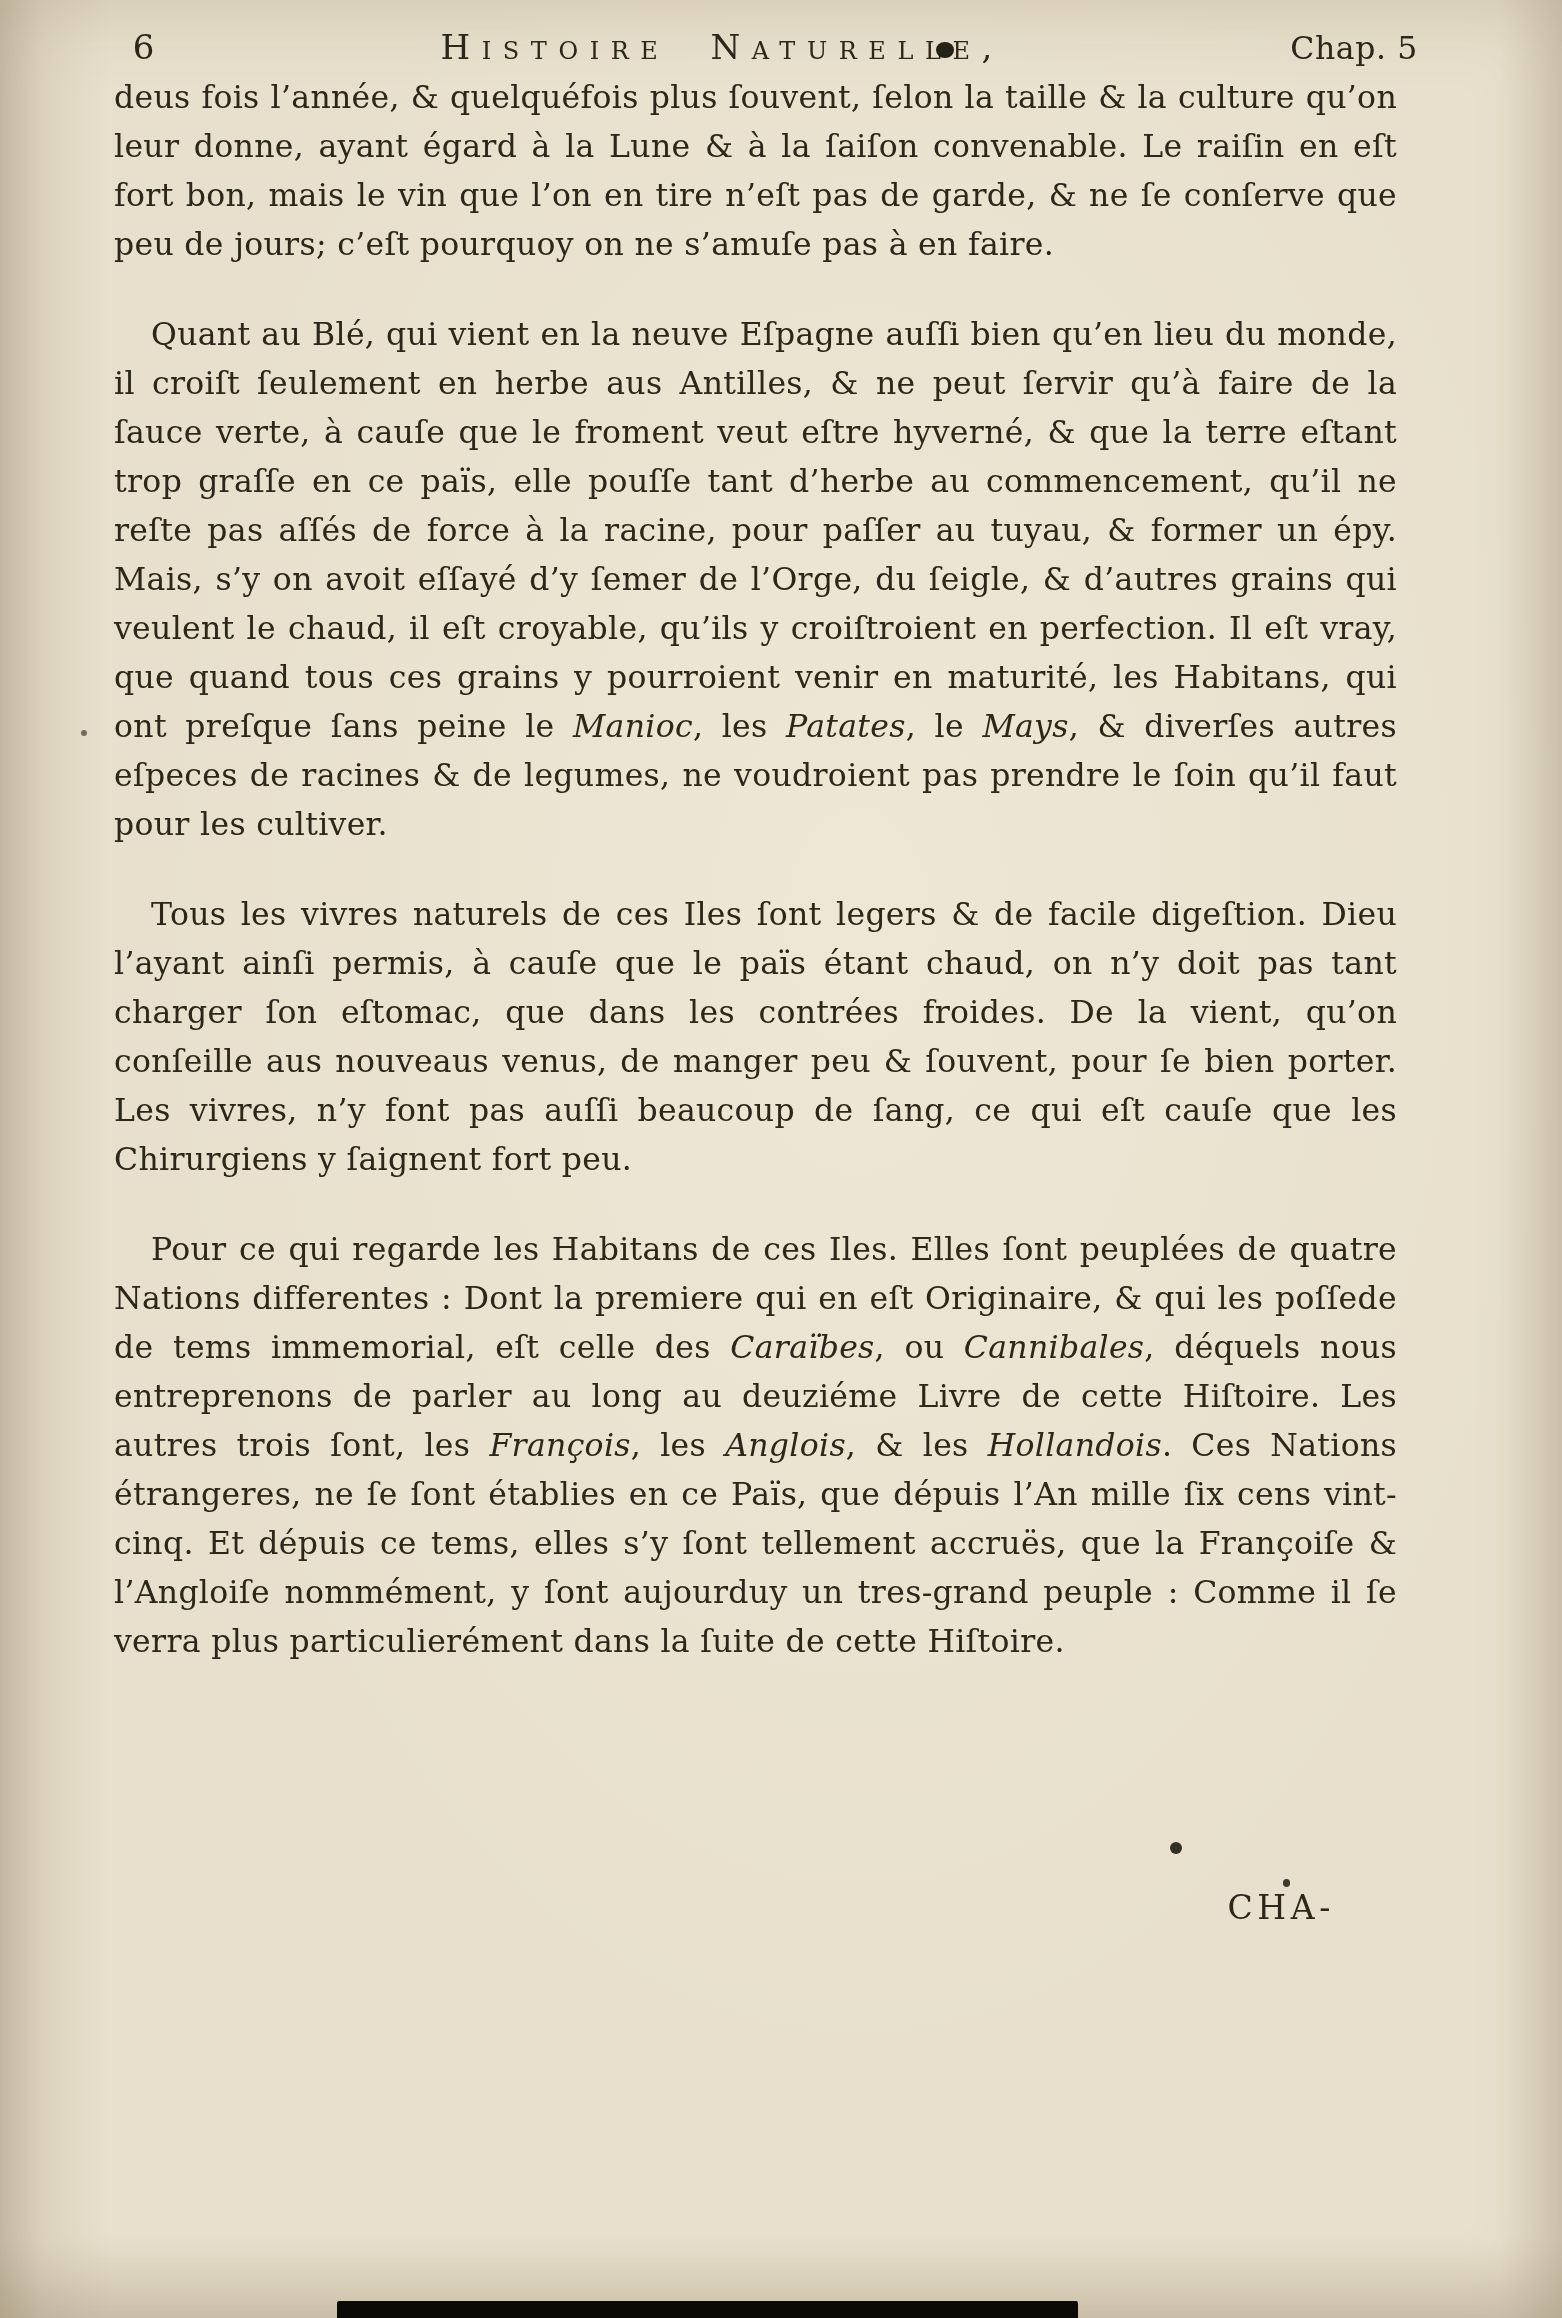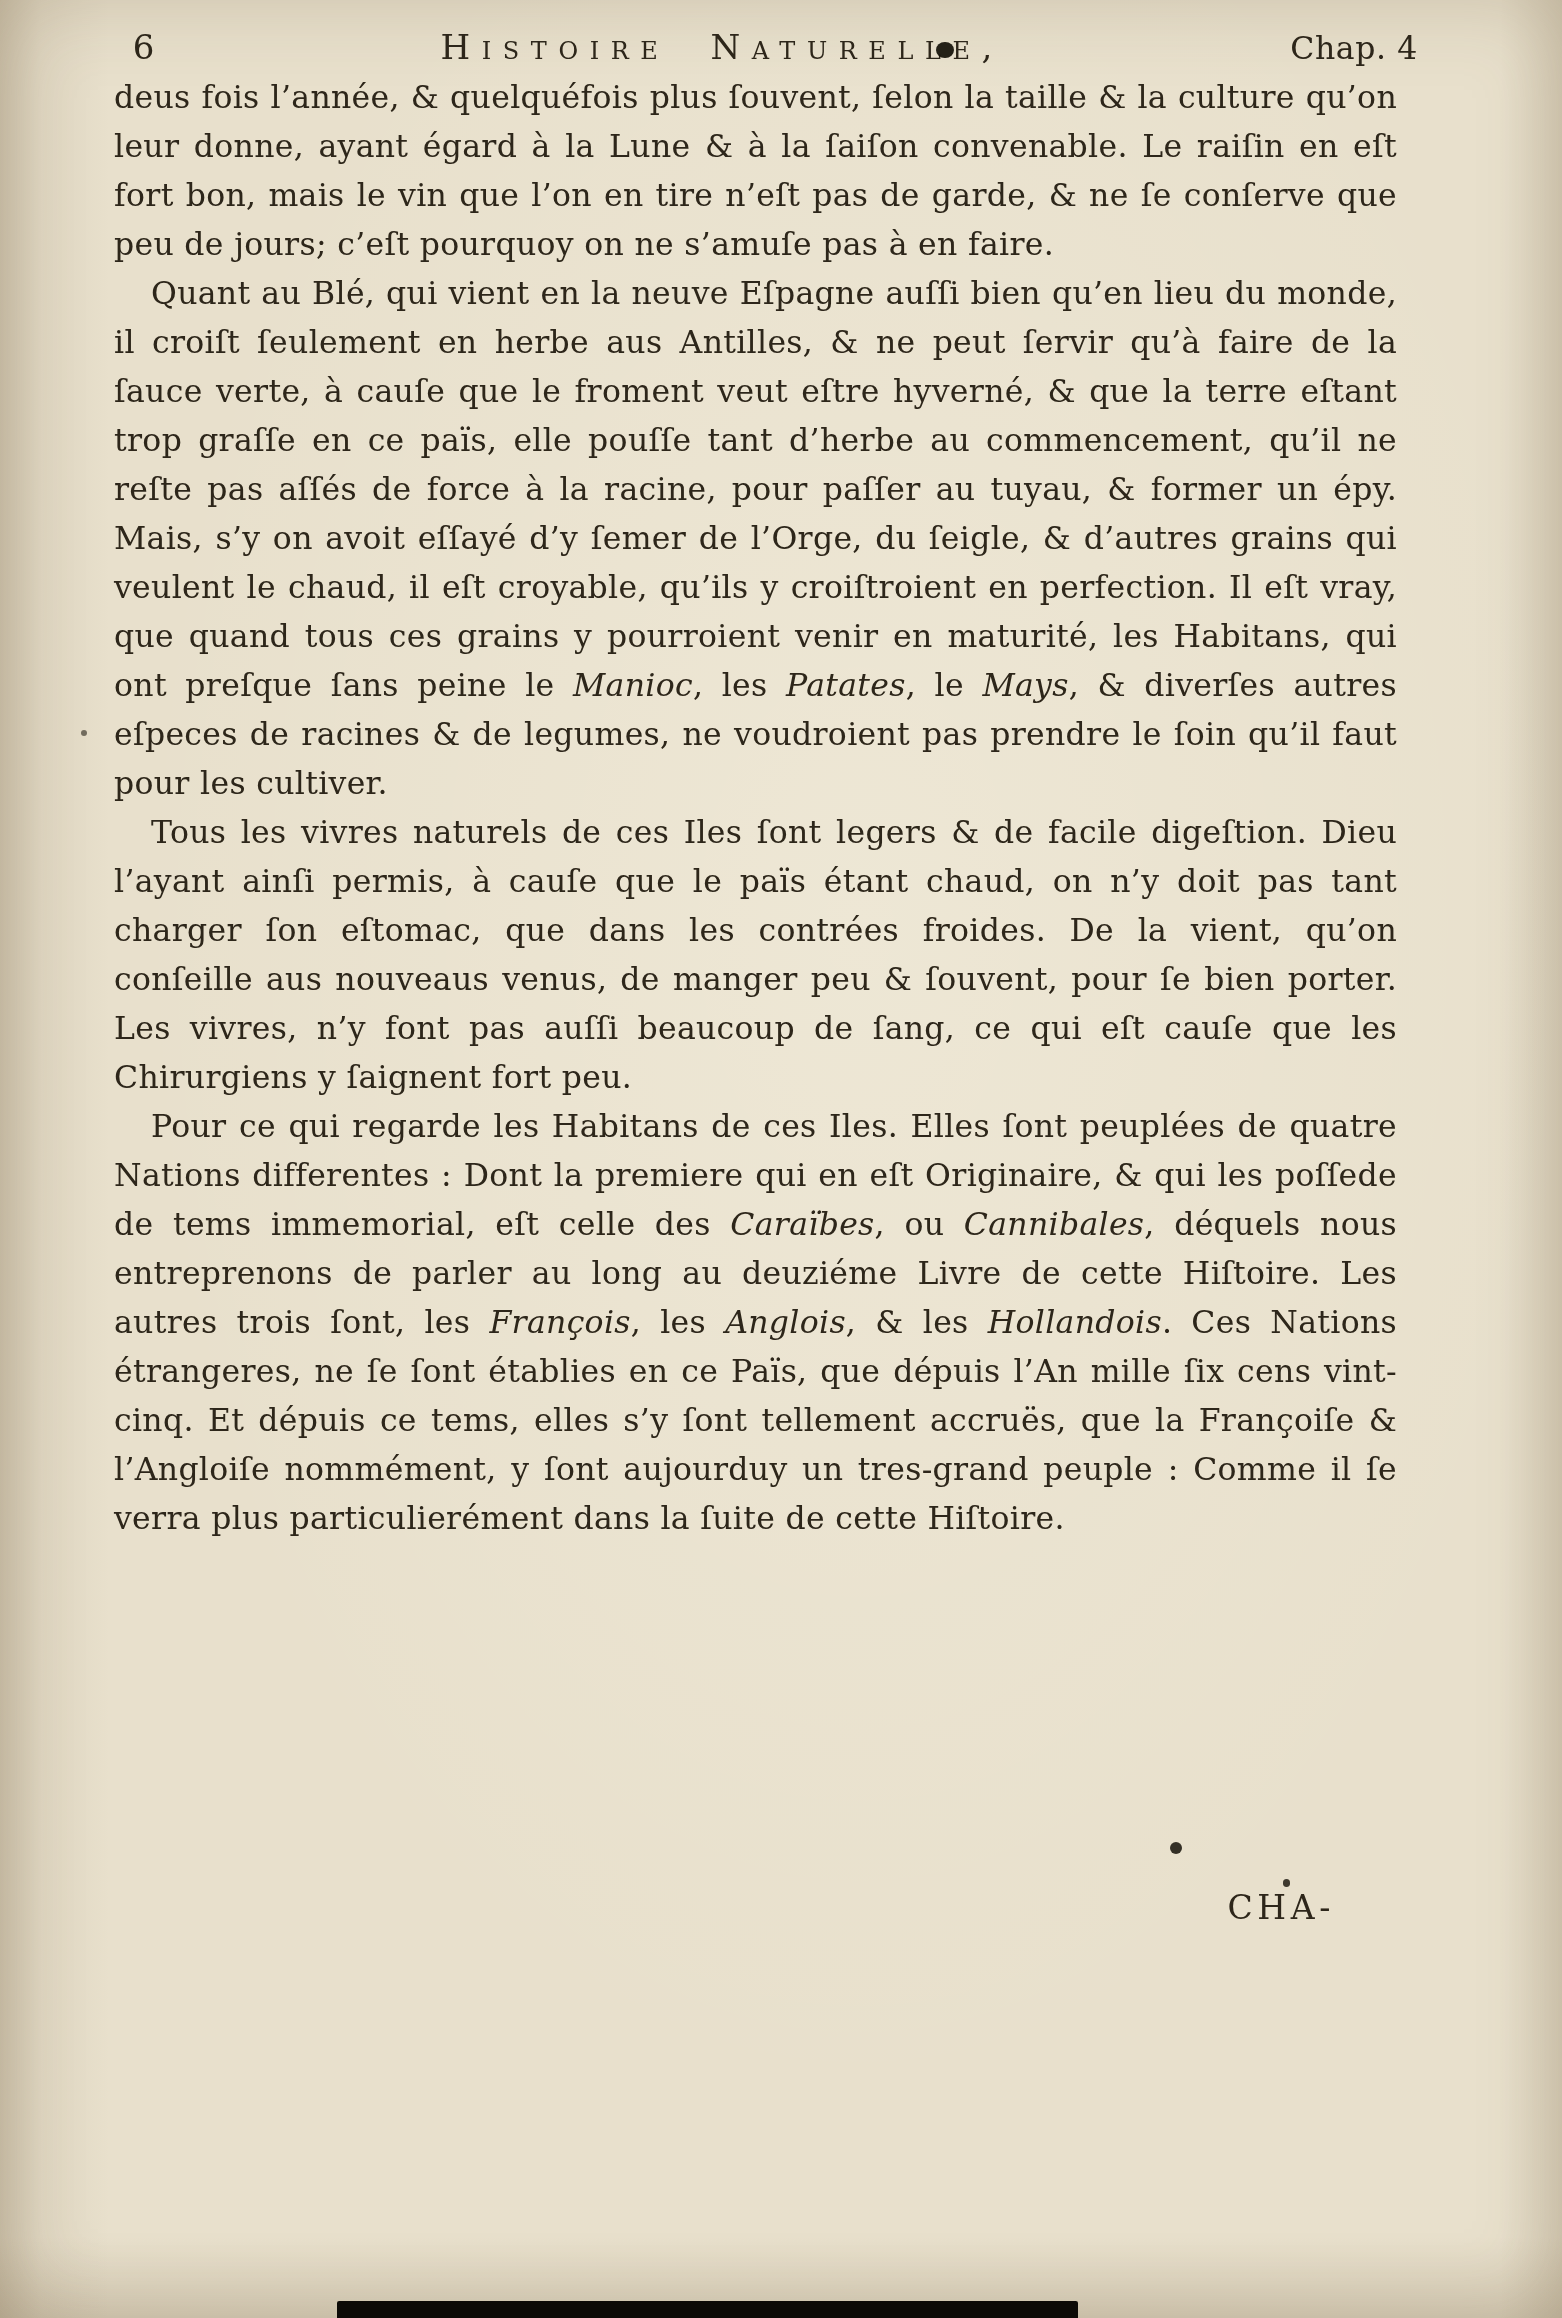--- a/index.html
+++ b/index.html
@@ -48,21 +48,21 @@
   }
   .text-block{
     position:absolute;
     top:73px; left:114px; width:1283px;
     font-size:31.5px;
     line-height:49px;
     text-align:justify;
     letter-spacing:.01em;
   }
   .para{margin:0;}
-  .para.indent{text-indent:37px;}
+  .para.indent{text-indent:37px;margin-top:41px;}
   .ital{font-style:italic;}
   .catchword{
     position:absolute;
     top:1888px;
     right:227px;
     font-size:33px;
     letter-spacing:.14em;
     text-align:center;
   }
   .ink-blot{
@@ -83,21 +83,21 @@
   }
 </style>
 </head>
 <body>
 
 <div class="page">
 
   <header class="running-head">
     <span class="pagenum">6</span>
     <span class="head-title">Histoire Naturelle,</span>
-    <span class="chap">Chap. 4</span>
+    <span class="chap">Chap. 5</span>
   </header>
 
   <main class="text-block" id="paragraphs">
       <p class="para"><span>deus fois l’année, &amp; quelquéfois plus ſouvent, ſelon la taille &amp; la culture qu’on leur donne, ayant égard à la Lune &amp; à la ſaiſon convenable.  Le raiſin en eſt fort bon, mais le vin que l’on en tire n’eſt pas de garde, &amp; ne ſe conſerve que peu de jours; c’eſt pourquoy on ne s’amuſe pas à en faire.</span></p>
       <p class="para indent"><span>Quant au Blé, qui vient en la neuve Eſpagne auſſi bien qu’en lieu du monde, il croiſt ſeulement en herbe aus Antilles, &amp; ne peut ſervir qu’à faire de la ſauce verte, à cauſe que le froment veut eſtre hyverné, &amp; que la terre eſtant trop graſſe en ce païs, elle pouſſe tant d’herbe au commencement, qu’il ne reſte pas aſſés de force à la racine, pour paſſer au tuyau, &amp; former un épy.  Mais, s’y on avoit eſſayé d’y ſemer de l’Orge, du ſeigle, &amp; d’autres grains qui veulent le chaud, il eſt croyable, qu’ils y croiſtroient en perfection.  Il eſt vray, que quand tous ces grains y pourroient venir en maturité, les Habitans, qui ont preſque ſans peine le </span><span class="ital">Manioc</span><span>, les </span><span class="ital">Patates</span><span>, le </span><span class="ital">Mays</span><span>, &amp; diverſes autres eſpeces de racines &amp; de legumes, ne voudroient pas prendre le ſoin qu’il faut pour les cultiver.</span></p>
       <p class="para indent"><span>Tous les vivres naturels de ces Iles ſont legers &amp; de facile digeſtion.  Dieu l’ayant ainſi permis, à cauſe que le païs étant chaud, on n’y doit pas tant charger ſon eſtomac, que dans les contrées froides.  De la vient, qu’on conſeille aus nouveaus venus, de manger peu &amp; ſouvent, pour ſe bien porter.  Les vivres, n’y font pas auſſi beaucoup de ſang, ce qui eſt cauſe que les Chirurgiens y ſaignent fort peu.</span></p>
       <p class="para indent"><span>Pour ce qui regarde les Habitans de ces Iles. Elles ſont peuplées de quatre Nations differentes :  Dont la premiere qui en eſt Originaire, &amp; qui les poſſede de tems immemorial, eſt celle des </span><span class="ital">Caraïbes</span><span>, ou </span><span class="ital">Cannibales</span><span>, déquels nous entreprenons de parler au long au deuziéme Livre de cette Hiſtoire.  Les autres trois ſont, les </span><span class="ital">François</span><span>, les </span><span class="ital">Anglois</span><span>, &amp; les </span><span class="ital">Hollandois</span><span>.  Ces Nations étrangeres, ne ſe ſont établies en ce Païs, que dépuis l’An mille ſix cens vint-cinq.  Et dépuis ce tems, elles s’y ſont tellement accruës, que la Françoiſe &amp; l’Angloiſe nommément, y ſont aujourduy un tres-grand peuple :  Comme il ſe verra plus particulierément dans la ſuite de cette Hiſtoire.</span></p>
     </main>
 
   <div class="catchword">CHA-</div>

